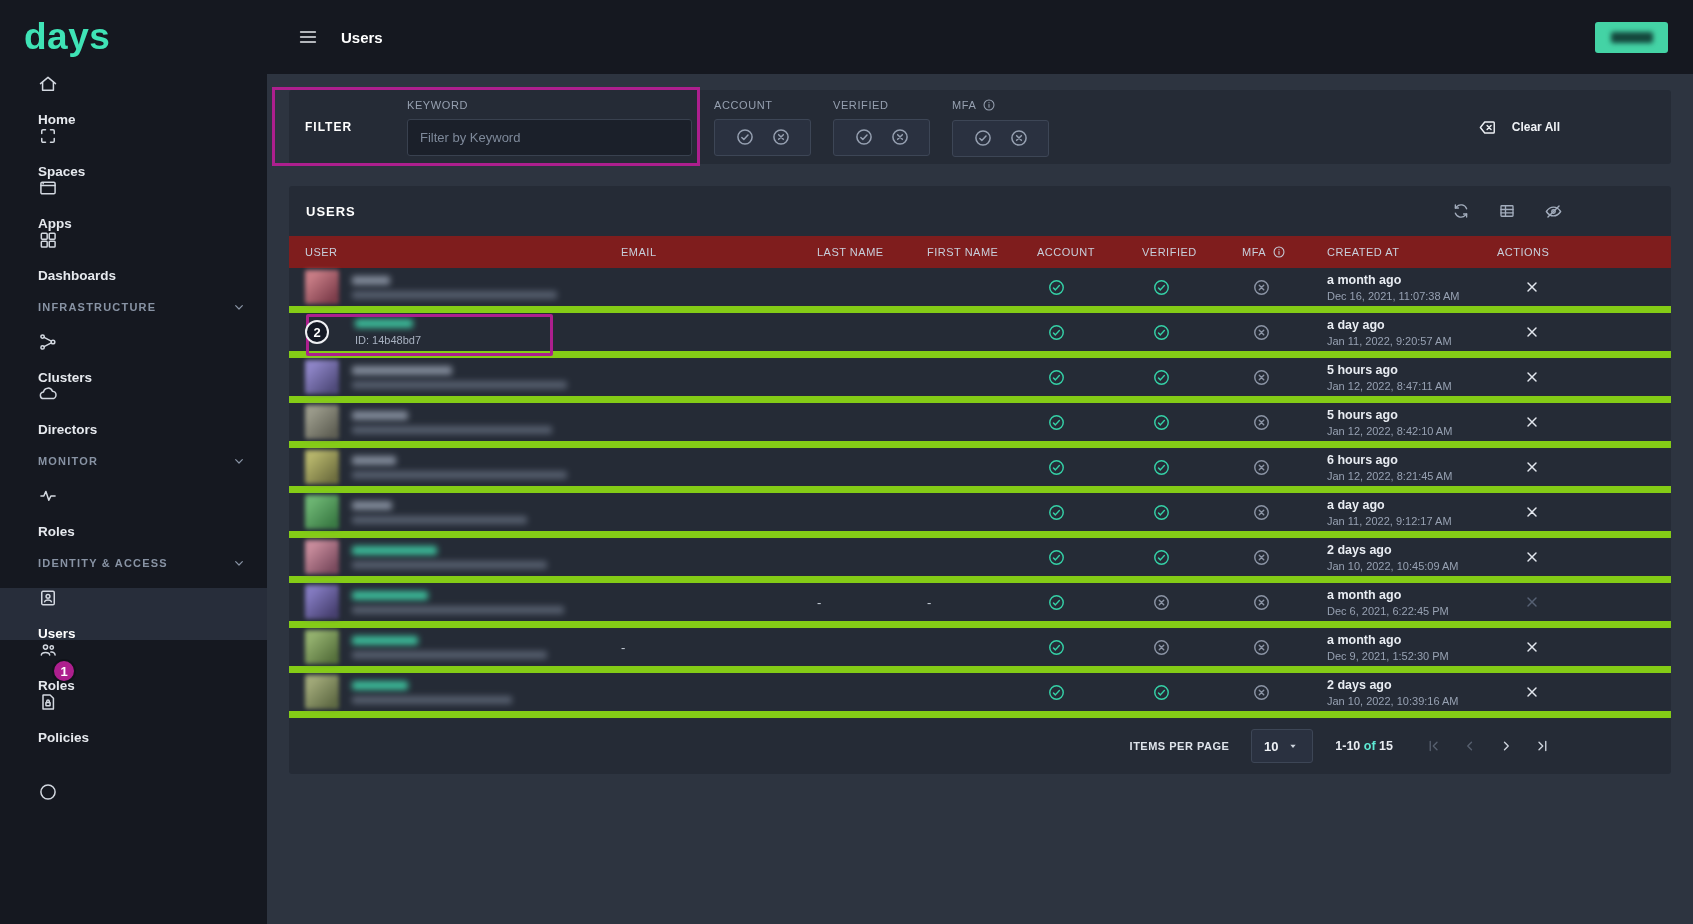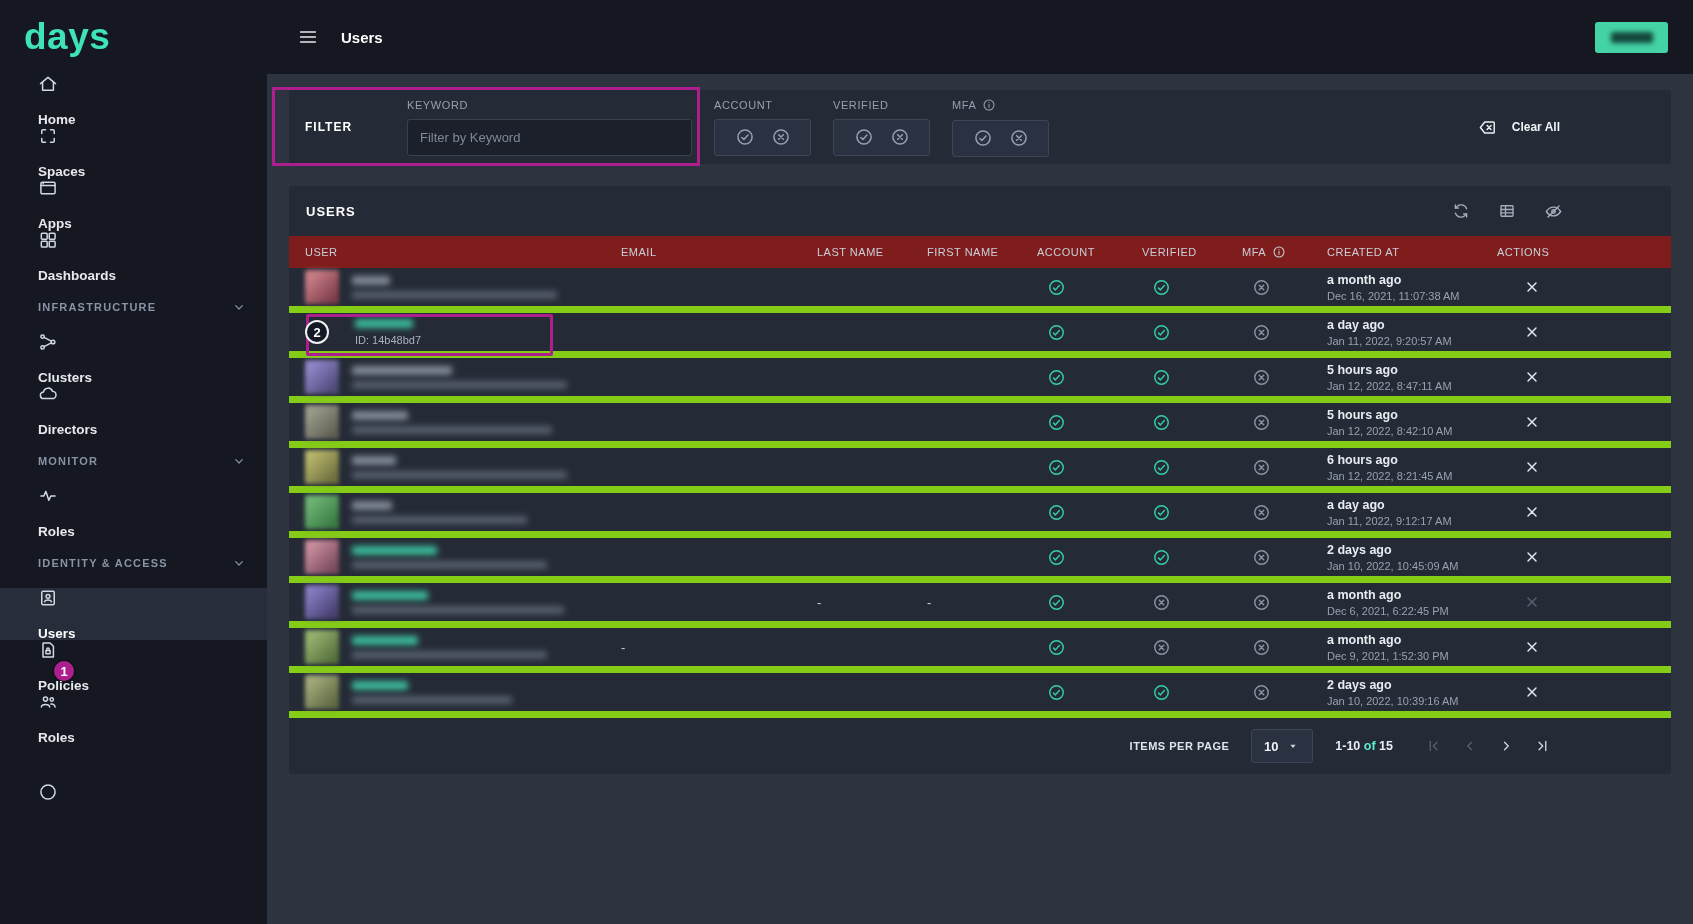--- a/index.html
+++ b/index.html
@@ -210,37 +210,37 @@
             <circle cx="12" cy="10" r="2.3"></circle>
             <path d="M8 16.5c.5-3 7.5-3 8 0"></path>
           </svg>
         </span>
         <span class="nav-label">Users</span>
         <span class="anno-badge badge-filled">1</span>
       </div>
       <div class="nav-item">
         <span class="nav-icon">
           <svg viewBox="0 0 24 24" width="20" height="20" fill="none" stroke="currentColor" stroke-width="1.8" stroke-linecap="round" stroke-linejoin="round">
-            <path d="M6.5 3.5h8l4 4V20a.5.5 0 0 1-.5.5H6.5A.5.5 0 0 1 6 20V4a.5.5 0 0 1 .5-.5z"></path>
-            <rect x="9.5" y="12.5" width="5" height="4" rx=".5"></rect>
-            <path d="M10.5 12.5v-1.5a1.5 1.5 0 0 1 3 0v1.5"></path>
-          </svg>
-        </span>
-        <span class="nav-label">Policies</span>
-      </div>
-      <div class="nav-item">
-        <span class="nav-icon">
-          <svg viewBox="0 0 24 24" width="20" height="20" fill="none" stroke="currentColor" stroke-width="1.8" stroke-linecap="round" stroke-linejoin="round">
             <circle cx="9" cy="8.5" r="2.5"></circle>
             <path d="M4 18c.6-4 9.4-4 10 0"></path>
             <circle cx="16.5" cy="9" r="2"></circle>
             <path d="M15.5 14.5c2.5-.5 4.8.8 5 3.5"></path>
           </svg>
         </span>
         <span class="nav-label">Roles</span>
+      </div>
+      <div class="nav-item">
+        <span class="nav-icon">
+          <svg viewBox="0 0 24 24" width="20" height="20" fill="none" stroke="currentColor" stroke-width="1.8" stroke-linecap="round" stroke-linejoin="round">
+            <path d="M6.5 3.5h8l4 4V20a.5.5 0 0 1-.5.5H6.5A.5.5 0 0 1 6 20V4a.5.5 0 0 1 .5-.5z"></path>
+            <rect x="9.5" y="12.5" width="5" height="4" rx=".5"></rect>
+            <path d="M10.5 12.5v-1.5a1.5 1.5 0 0 1 3 0v1.5"></path>
+          </svg>
+        </span>
+        <span class="nav-label">Policies</span>
       </div>
       <div class="nav-item partial">
         <span class="nav-icon">
           <svg viewBox="0 0 24 24" width="20" height="20" fill="none" stroke="currentColor" stroke-width="1.8" stroke-linecap="round" stroke-linejoin="round">
             <circle cx="12" cy="12" r="8.5"></circle>
           </svg>
         </span>
       </div>
     </nav>
 </div>

